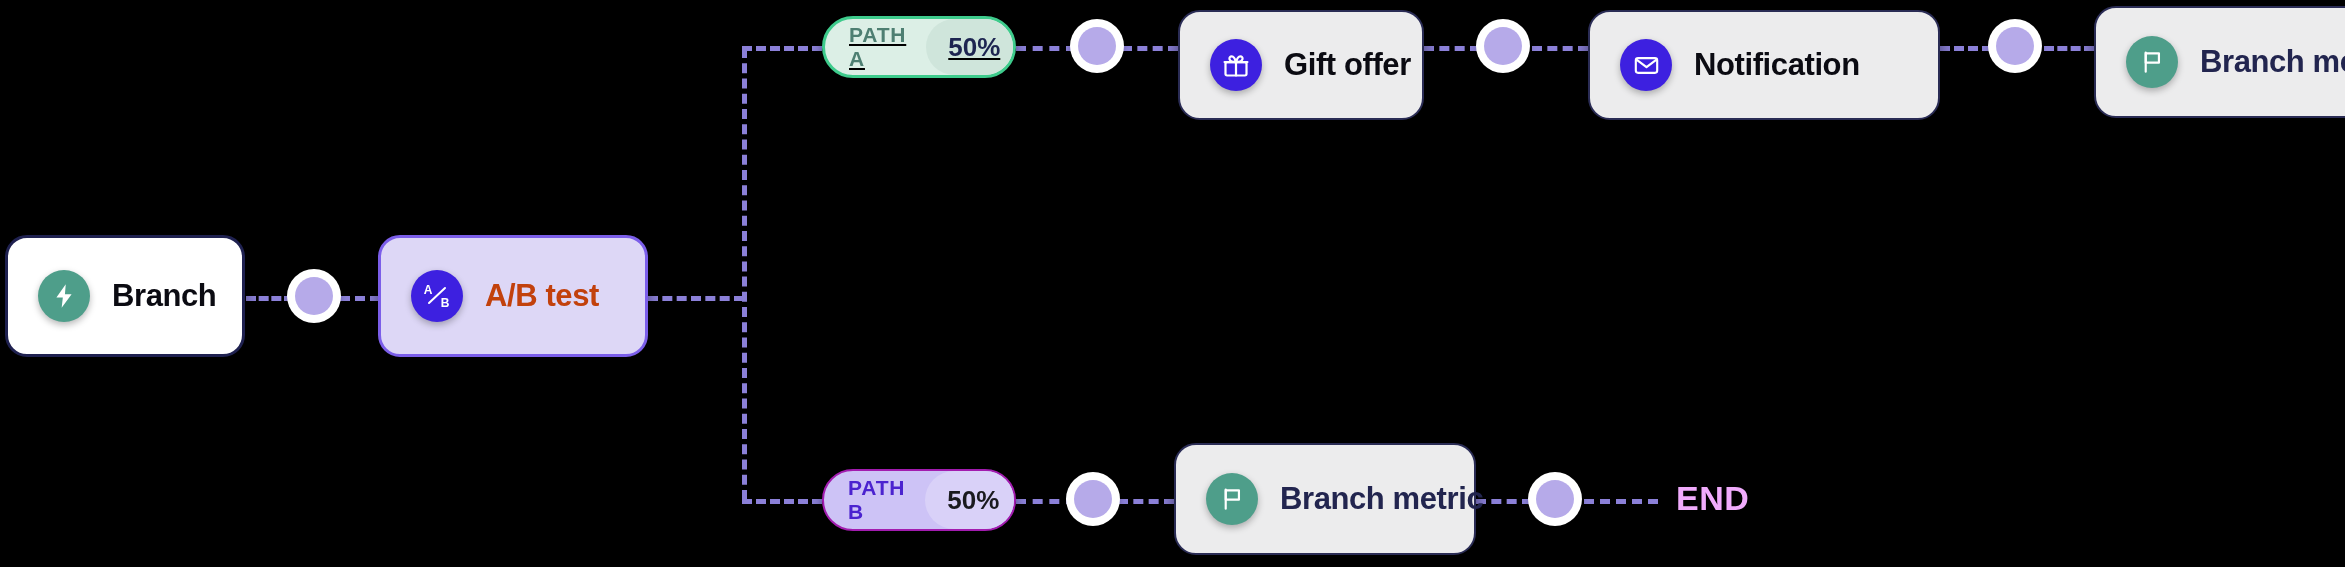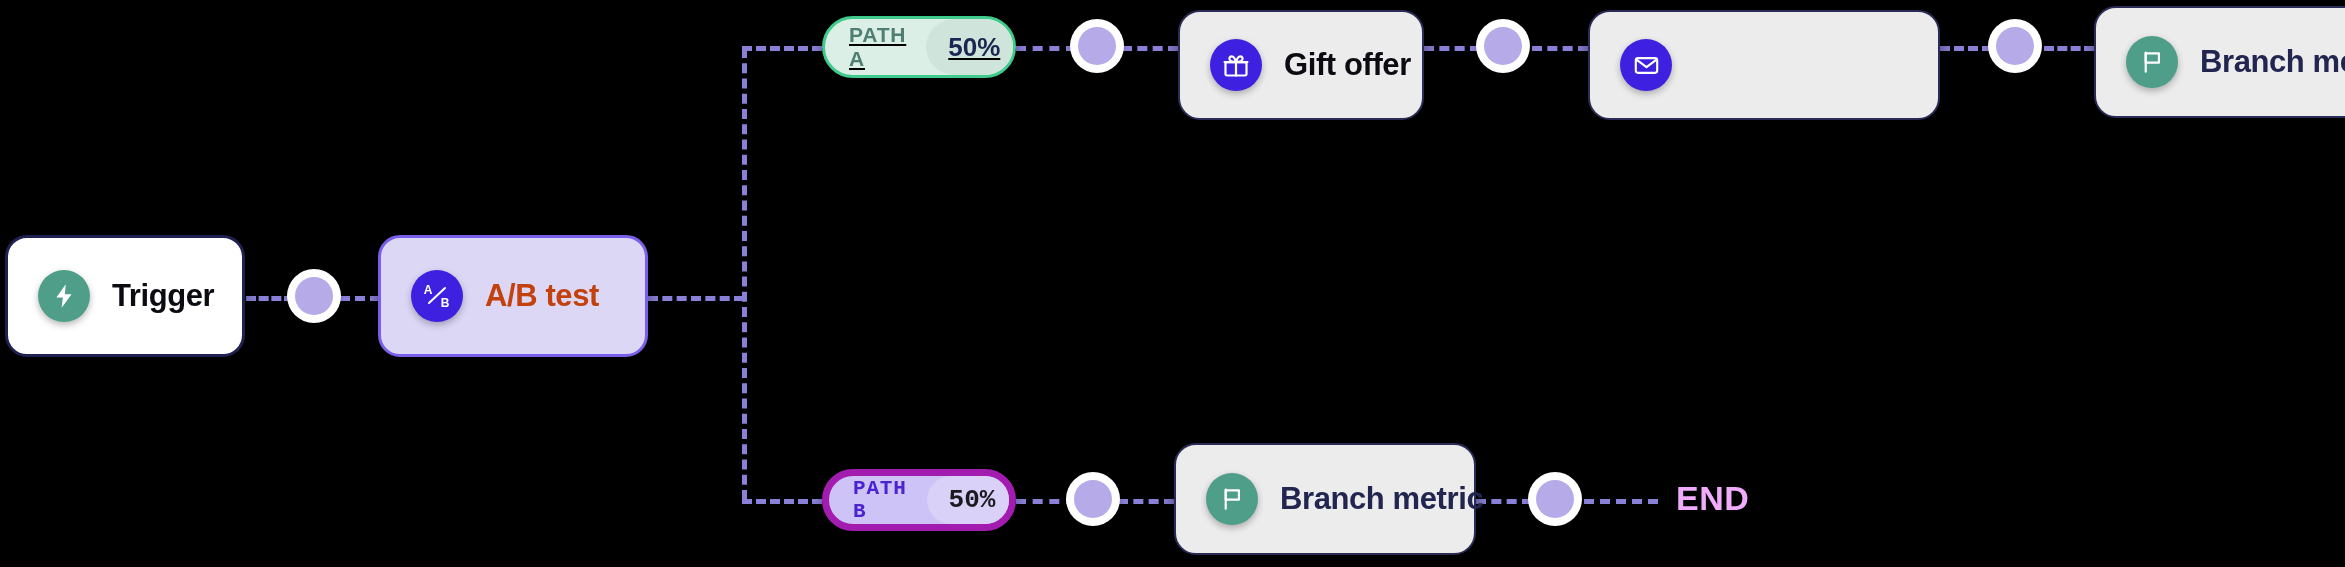--- a/index.html
+++ b/index.html
@@ -132,22 +132,21 @@
   .pill.a {
     background: #dcefe6;
     border: 3px solid #3ecb8c;
     text-decoration: underline;
   }
   .pill.a .pname { color: #4e7f72; }
   .pill.a .pval { background: #cfe5db; color: #1d2551; }
 
   .pill.b {
     background: #cdc3f6;
-    border: 7px solid #a21caf;
-    font-family: Liberation Mono, monospace;
+    border: 2px solid #a21caf;
   }
   .pill.b .pname { color: #4b23cf; }
   .pill.b .pval { background: #d9d1f8; color: #1a1a1f; }
 
   
   .end-label {
     position: absolute;
     font-size: 34px;
     font-weight: bold;
     color: #f0abfc;
@@ -203,21 +202,21 @@
   <div class="dot" style="left:1528px; top:472px;">
       <i></i>
     </div>
 
   <div class="node trigger" style="left:5px; top:235px; width:240px; height:122px;">
     <span class="badge" style="background:#4e9e8a;">
       <svg class="ico" width="28" height="28" viewBox="0 0 24 24" aria-hidden="true">
         <path d="M13.5 2 L5.5 13.2 H11 L10 22 L18.5 10.4 H12.8 Z" fill="#ffffff"></path>
       </svg>
     </span>
-    <span class="label">Trigger</span>
+    <span class="label">Branch</span>
   </div>
 
   <div class="node abtest" style="left:378px; top:235px; width:270px; height:122px;">
     <span class="badge" style="background:#3d20e0; position:relative;">
       <svg class="ico" width="34" height="34" viewBox="0 0 34 34" aria-hidden="true">
         <text x="8" y="15" font-family="Liberation Sans, sans-serif" font-size="12" font-weight="bold" fill="#ffffff" text-anchor="middle">A</text>
         <line x1="9" y1="24" x2="25" y2="9" stroke="#ffffff" stroke-width="2" stroke-linecap="round"></line>
         <text x="25" y="28" font-family="Liberation Sans, sans-serif" font-size="12" font-weight="bold" fill="#ffffff" text-anchor="middle">B</text>
       </svg>
     </span>
@@ -242,20 +241,21 @@
     <span class="label">Gift offer</span>
   </div>
 
   <div class="node plain" style="left:1588px; top:10px; width:352px; height:110px;">
     <span class="badge" style="background:#3d20e0;">
       <svg class="ico" width="27" height="27" viewBox="0 0 24 24" aria-hidden="true" fill="none" stroke="#ffffff" stroke-width="1.9" stroke-linecap="round" stroke-linejoin="round">
         <rect x="2.5" y="5.5" width="19" height="13" rx="2"></rect>
         <path d="M3.4 7 L12 13.4 L20.6 7"></path>
       </svg>
     </span>
+    <span class="label">Notification</span>
   </div>
 
   <div class="node plain navy" style="left:2094px; top:6px; width:300px; height:112px;">
     <span class="badge" style="background:#4e9e8a;">
       <svg class="ico" width="26" height="26" viewBox="0 0 24 24" aria-hidden="true" fill="none" stroke="#ffffff" stroke-width="2" stroke-linecap="round" stroke-linejoin="round">
         <line x1="6.2" y1="3.2" x2="6.2" y2="21"></line>
         <path d="M6.2 4 H18.4 V12.6 H6.2 Z"></path>
       </svg>
     </span>
     <span class="label">Branch metric</span>

